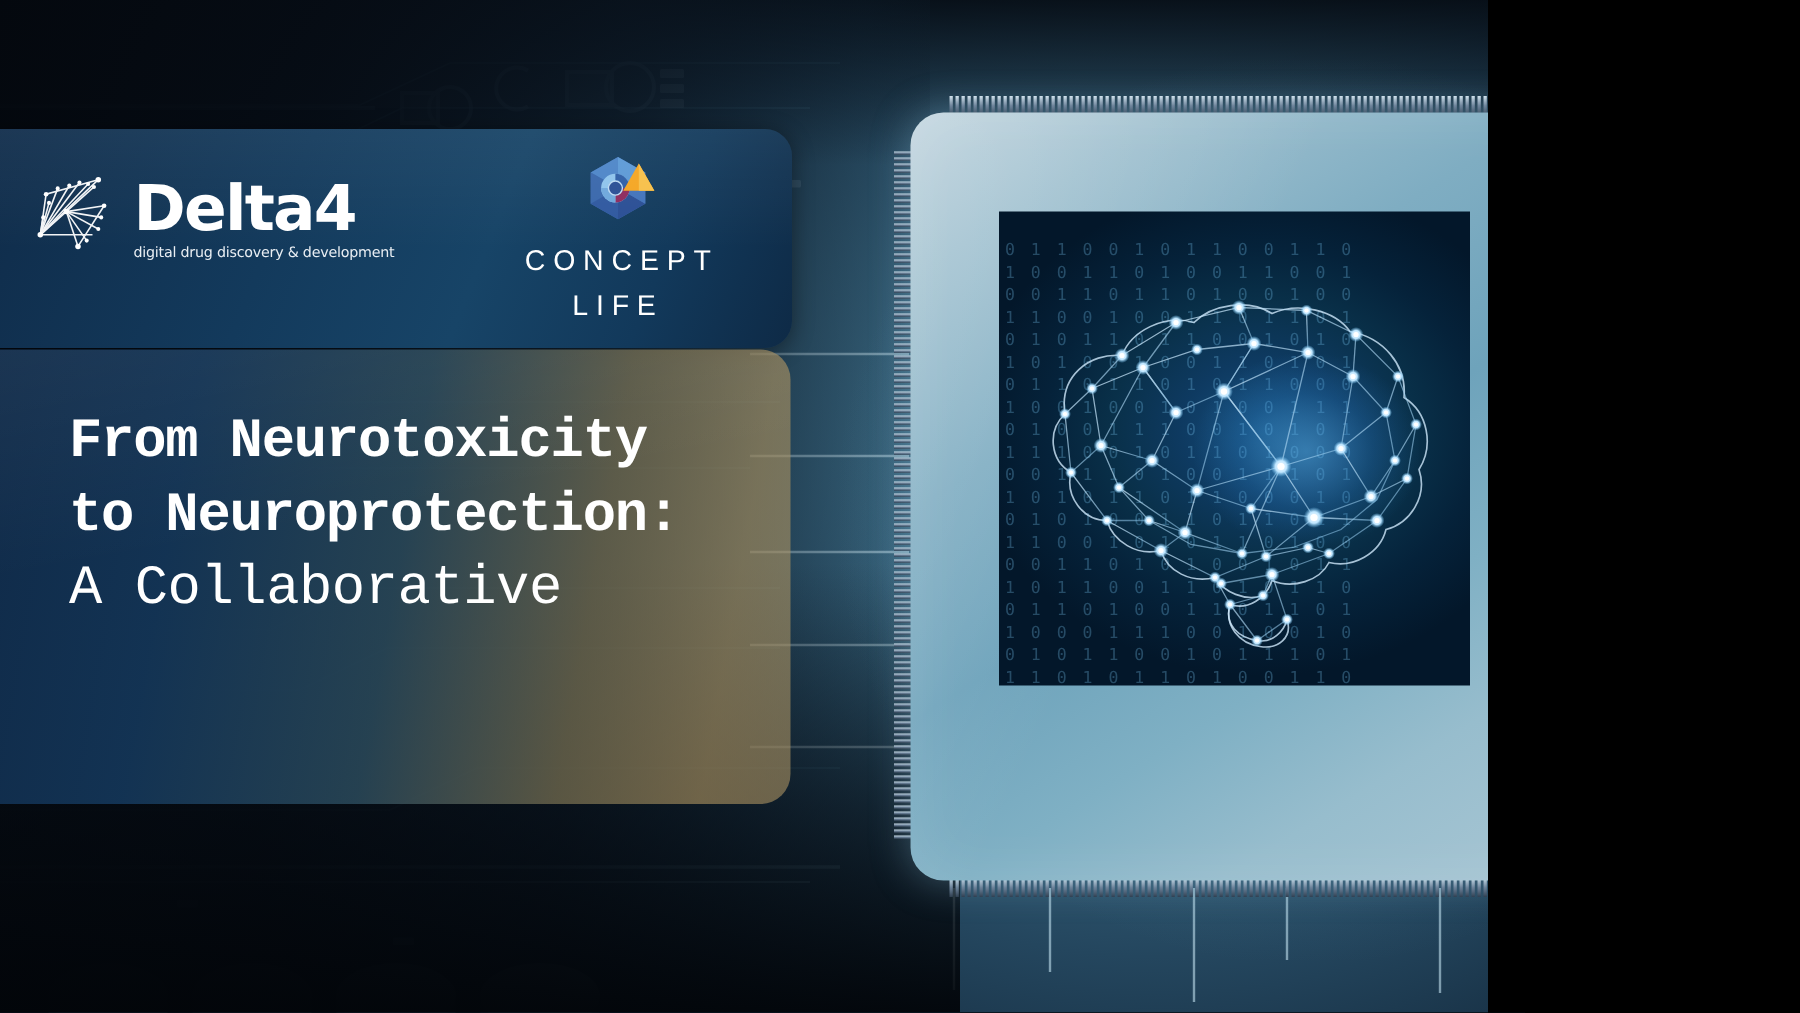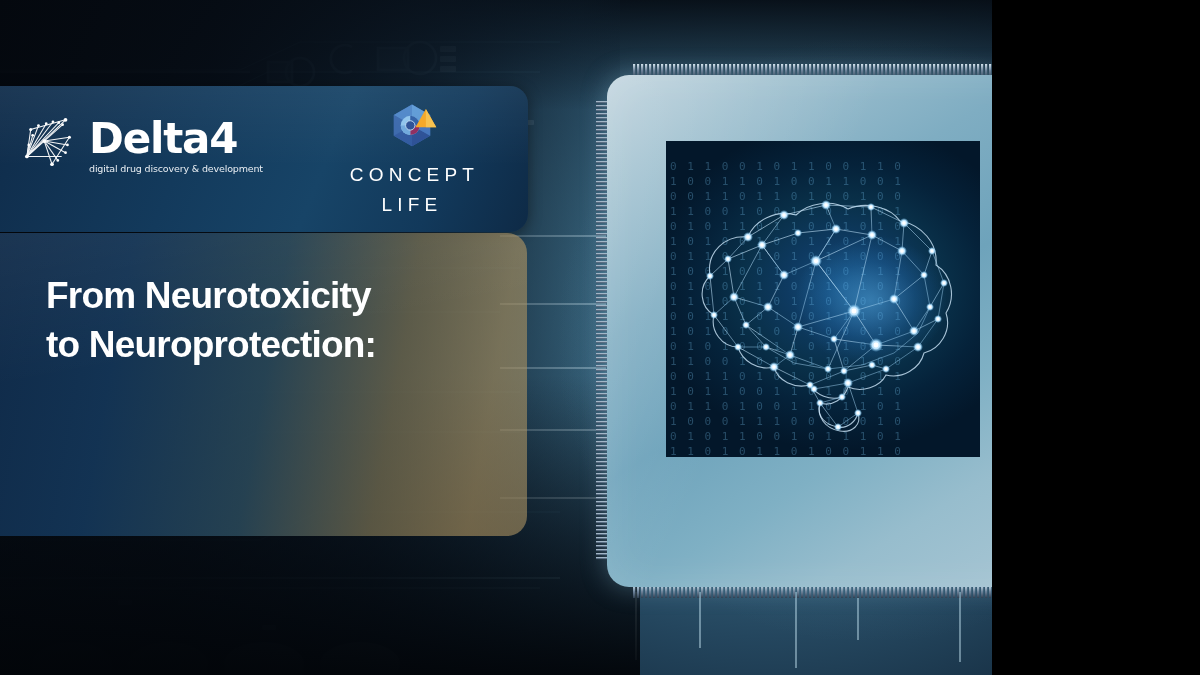--- a/index.html
+++ b/index.html
@@ -203,21 +203,21 @@
     content:"";
     position:absolute; inset:0;
     background: linear-gradient(170deg, rgba(255,255,255,0.05) 0%, rgba(255,255,255,0) 40%);
   }
   .title-text {
     position: absolute;
     left: 70px; top: 38px;
     width: 470px;
   }
   .t-line {
-    font-family: Liberation Sans, sans-serif;
+    font-family: Liberation Mono, monospace;
     font-size: 37px;
     line-height: 49px;
     color: #ffffff;
     letter-spacing: -0.8px;
     white-space: nowrap;
   }
   .t-line.bold { font-weight: bold; }
   .t-line.light { font-weight: 300; letter-spacing: -0.3px; }
 </style>
 </head>
@@ -1186,16 +1186,17 @@
       </svg>
       <div class="cls-name">CONCEPT LIFE</div>
       <div class="cls-name">SCIENCES</div>
     </div>
   </div>
 
   <div class="title-panel">
     <div class="title-text">
       <div class="t-line bold">From Neurotoxicity</div>
       <div class="t-line bold">to Neuroprotection:</div>
+      <div class="t-line light">A Collaborative</div>
     </div>
   </div>
 
 </div>
 
 </body></html>

